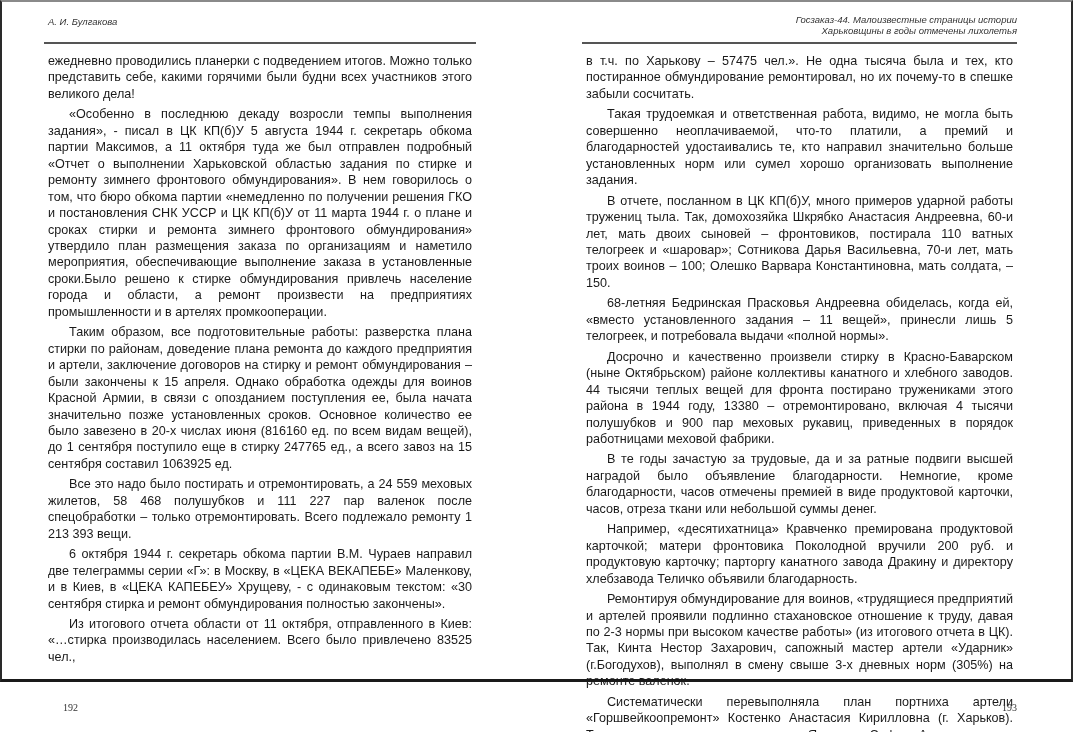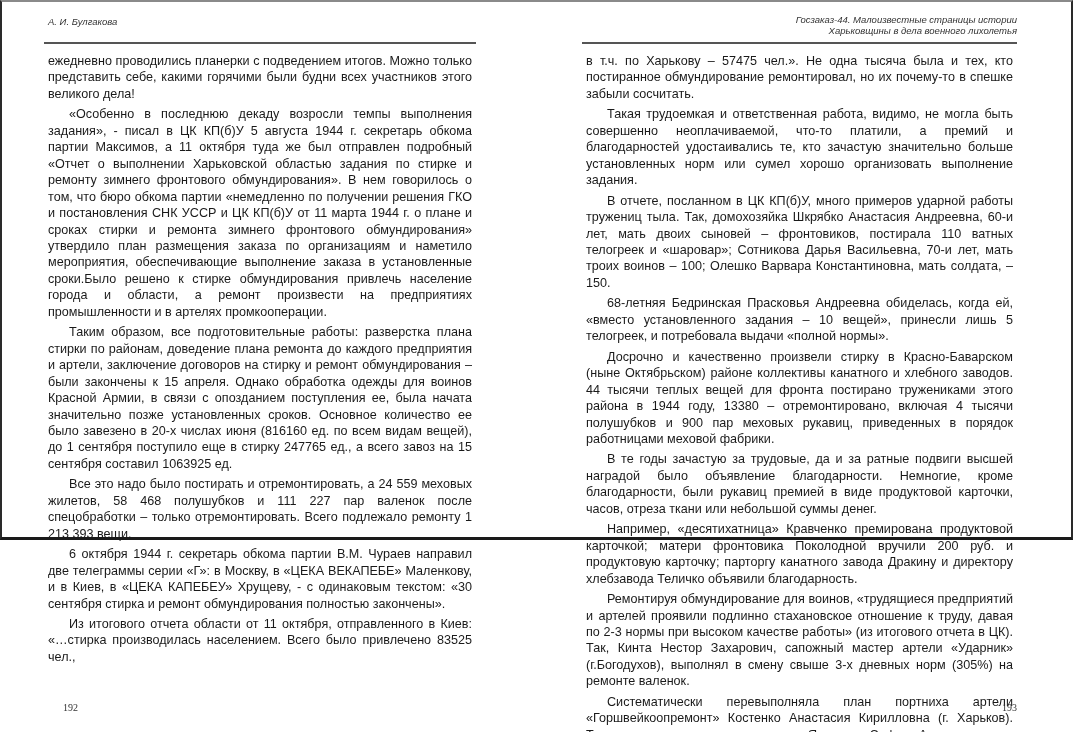--- a/index.html
+++ b/index.html
@@ -1,18 +1,18 @@
 <!DOCTYPE html>
 <html><head>
 <meta charset="utf-8">
 <style>
   html, body { margin: 0; padding: 0; background: #ffffff; }
   body { width: 1073px; height: 732px; position: relative; overflow: hidden; }
   .frame {
-    position: absolute; left: 0; top: 0; width: 1073px; height: 540px;
+    position: absolute; left: 0; top: 0; width: 1073px; height: 682px;
     box-sizing: border-box;
     border-top: 2px solid #8a8a8a;
     border-left: 2px solid #2a2a2a;
     border-right: 2px solid #2a2a2a;
     border-bottom: 3px solid #1a1a1a;
     background: #ffffff;
   }
   .page { position: absolute; top: 0; height: 727px; }
   .page.left { left: 42px; width: 432px; }
   .page.right { left: 580px; width: 435px; }
@@ -58,30 +58,30 @@
       <p>Все это надо было постирать и отремонтировать, а 24 559 меховых жилетов, 58 468 полушубков и 111 227 пар валенок после спецобработки – только отремонтировать. Всего подлежало ремонту 1 213 393 вещи.</p>
       <p>6 октября 1944 г. секретарь обкома партии В.М. Чураев направил две телеграммы серии «Г»: в Москву, в «ЦЕКА ВЕКАПЕБЕ» Маленкову, и в Киев, в «ЦЕКА КАПЕБЕУ» Хрущеву, - с одинаковым текстом: «30 сентября стирка и ремонт обмундирования полностью закончены».</p>
       <p>Из итогового отчета области от 11 октября, отправленного  в Киев: «…стирка производилась населением. Всего было привлечено 83525 чел.,</p>
     </div>
     <div class="folio">192</div>
   </div>
 
   <div class="page right">
     <div class="running-head">
       <div>Госзаказ-44. Малоизвестные страницы истории</div>
-      <div>Харьковщины в дела военного лихолетья</div>
+      <div>Харьковщины в годы отмечены лихолетья</div>
     </div>
     <div class="rule"></div>
     <div class="body-text">
       <p class="cont">в т.ч. по Харькову – 57475 чел.». Не одна тысяча была и тех, кто постиранное обмундирование ремонтировал, но их почему-то в спешке забыли сосчитать.</p>
-      <p>Такая трудоемкая и ответственная работа, видимо, не могла быть совершенно неоплачиваемой, что-то платили, а премий и благодарностей удостаивались те, кто зачастую значительно больше установленных норм или сумел хорошо организовать выполнение задания.</p>
+      <p>Такая трудоемкая и ответственная работа, видимо, не могла быть совершенно неоплачиваемой, что-то платили, а премий и благодарностей удостаивались те, кто направил значительно больше установленных норм или сумел хорошо организовать выполнение задания.</p>
       <p>В отчете, посланном в ЦК КП(б)У, много примеров ударной работы тружениц тыла. Так, домохозяйка Шкрябко Анастасия Андреевна, 60-и лет, мать двоих сыновей – фронтовиков, постирала 110 ватных телогреек и «шаровар»; Сотникова Дарья Васильевна, 70-и лет, мать троих воинов – 100; Олешко Варвара Константиновна, мать солдата, – 150.</p>
-      <p>68-летняя Бедринская Прасковья Андреевна обиделась, когда ей, «вместо установленного задания – 10 вещей», принесли лишь 5 телогреек, и потребовала выдачи «полной нормы».</p>
+      <p>68-летняя Бедринская Прасковья Андреевна обиделась, когда ей, «вместо установленного задания – 11 вещей», принесли лишь 5 телогреек, и потребовала выдачи «полной нормы».</p>
       <p>Досрочно и качественно произвели стирку в Красно-Баварском (ныне Октябрьском) районе коллективы канатного и хлебного заводов. 44 тысячи теплых вещей для фронта постирано тружениками этого района в 1944 году, 13380 – отремонтировано, включая 4 тысячи полушубков и 900 пар меховых рукавиц, приведенных в порядок работницами меховой фабрики.</p>
-      <p>В те годы зачастую за трудовые, да и за ратные подвиги высшей наградой было объявление благодарности. Немногие, кроме благодарности, были рукавиц премией в виде продуктовой карточки, часов, отреза ткани или небольшой суммы денег.</p>
+      <p>В те годы зачастую за трудовые, да и за ратные подвиги высшей наградой было объявление благодарности. Немногие, кроме благодарности, часов отмечены премией в виде продуктовой карточки, часов, отреза ткани или небольшой суммы денег.</p>
       <p>Например, «десятихатница» Кравченко премирована продуктовой карточкой; матери фронтовика Поколодной вручили 200 руб. и продуктовую карточку; парторгу канатного завода Дракину и директору хлебзавода Теличко объявили благодарность.</p>
       <p>Ремонтируя обмундирование для воинов, «трудящиеся предприятий и артелей проявили подлинно стахановское отношение к труду, давая по 2-3 нормы при высоком качестве работы» (из итогового отчета в ЦК). Так, Кинта Нестор Захарович, сапожный мастер артели «Ударник» (г.Богодухов), выполнял в смену свыше 3-х дневных норм (305%) на ремонте валенок.</p>
       <p>Систематически перевыполняла план портниха артели «Горшвейкоопремонт» Костенко Анастасия Кирилловна (г. Харьков). Также самоотверженно трудились Якушина Софья Александровна, бригадир массового пошива артели «ХТЗ – Валки»; Жиронкина З.А., швея Дзержинского райпромкомбината, и Рогулева Елена Васильевна, швея Краснозаводского райпромкомбината (г. Харьков);жительница г. Балаклеи – Бовтова Прасковья Герасимовна (артель «Швейпром»).</p>
     </div>
     <div class="folio">193</div>
   </div>
 
 </div>
 
 </body></html>

